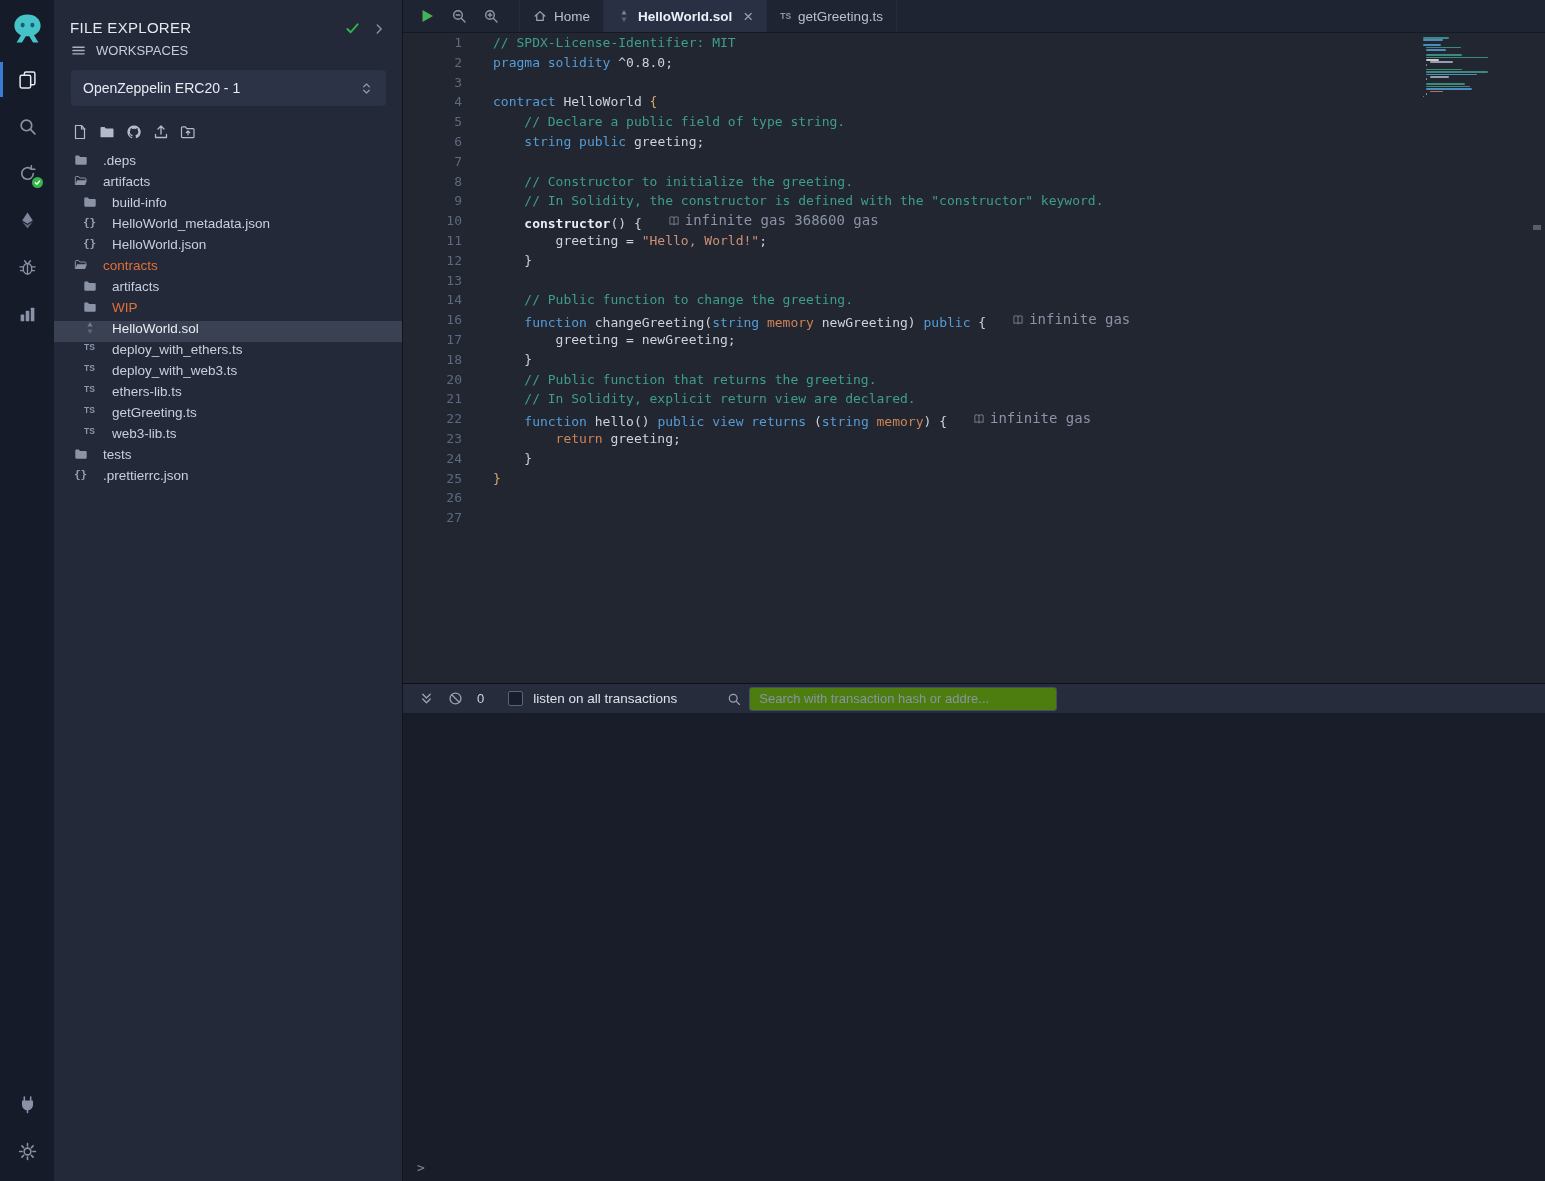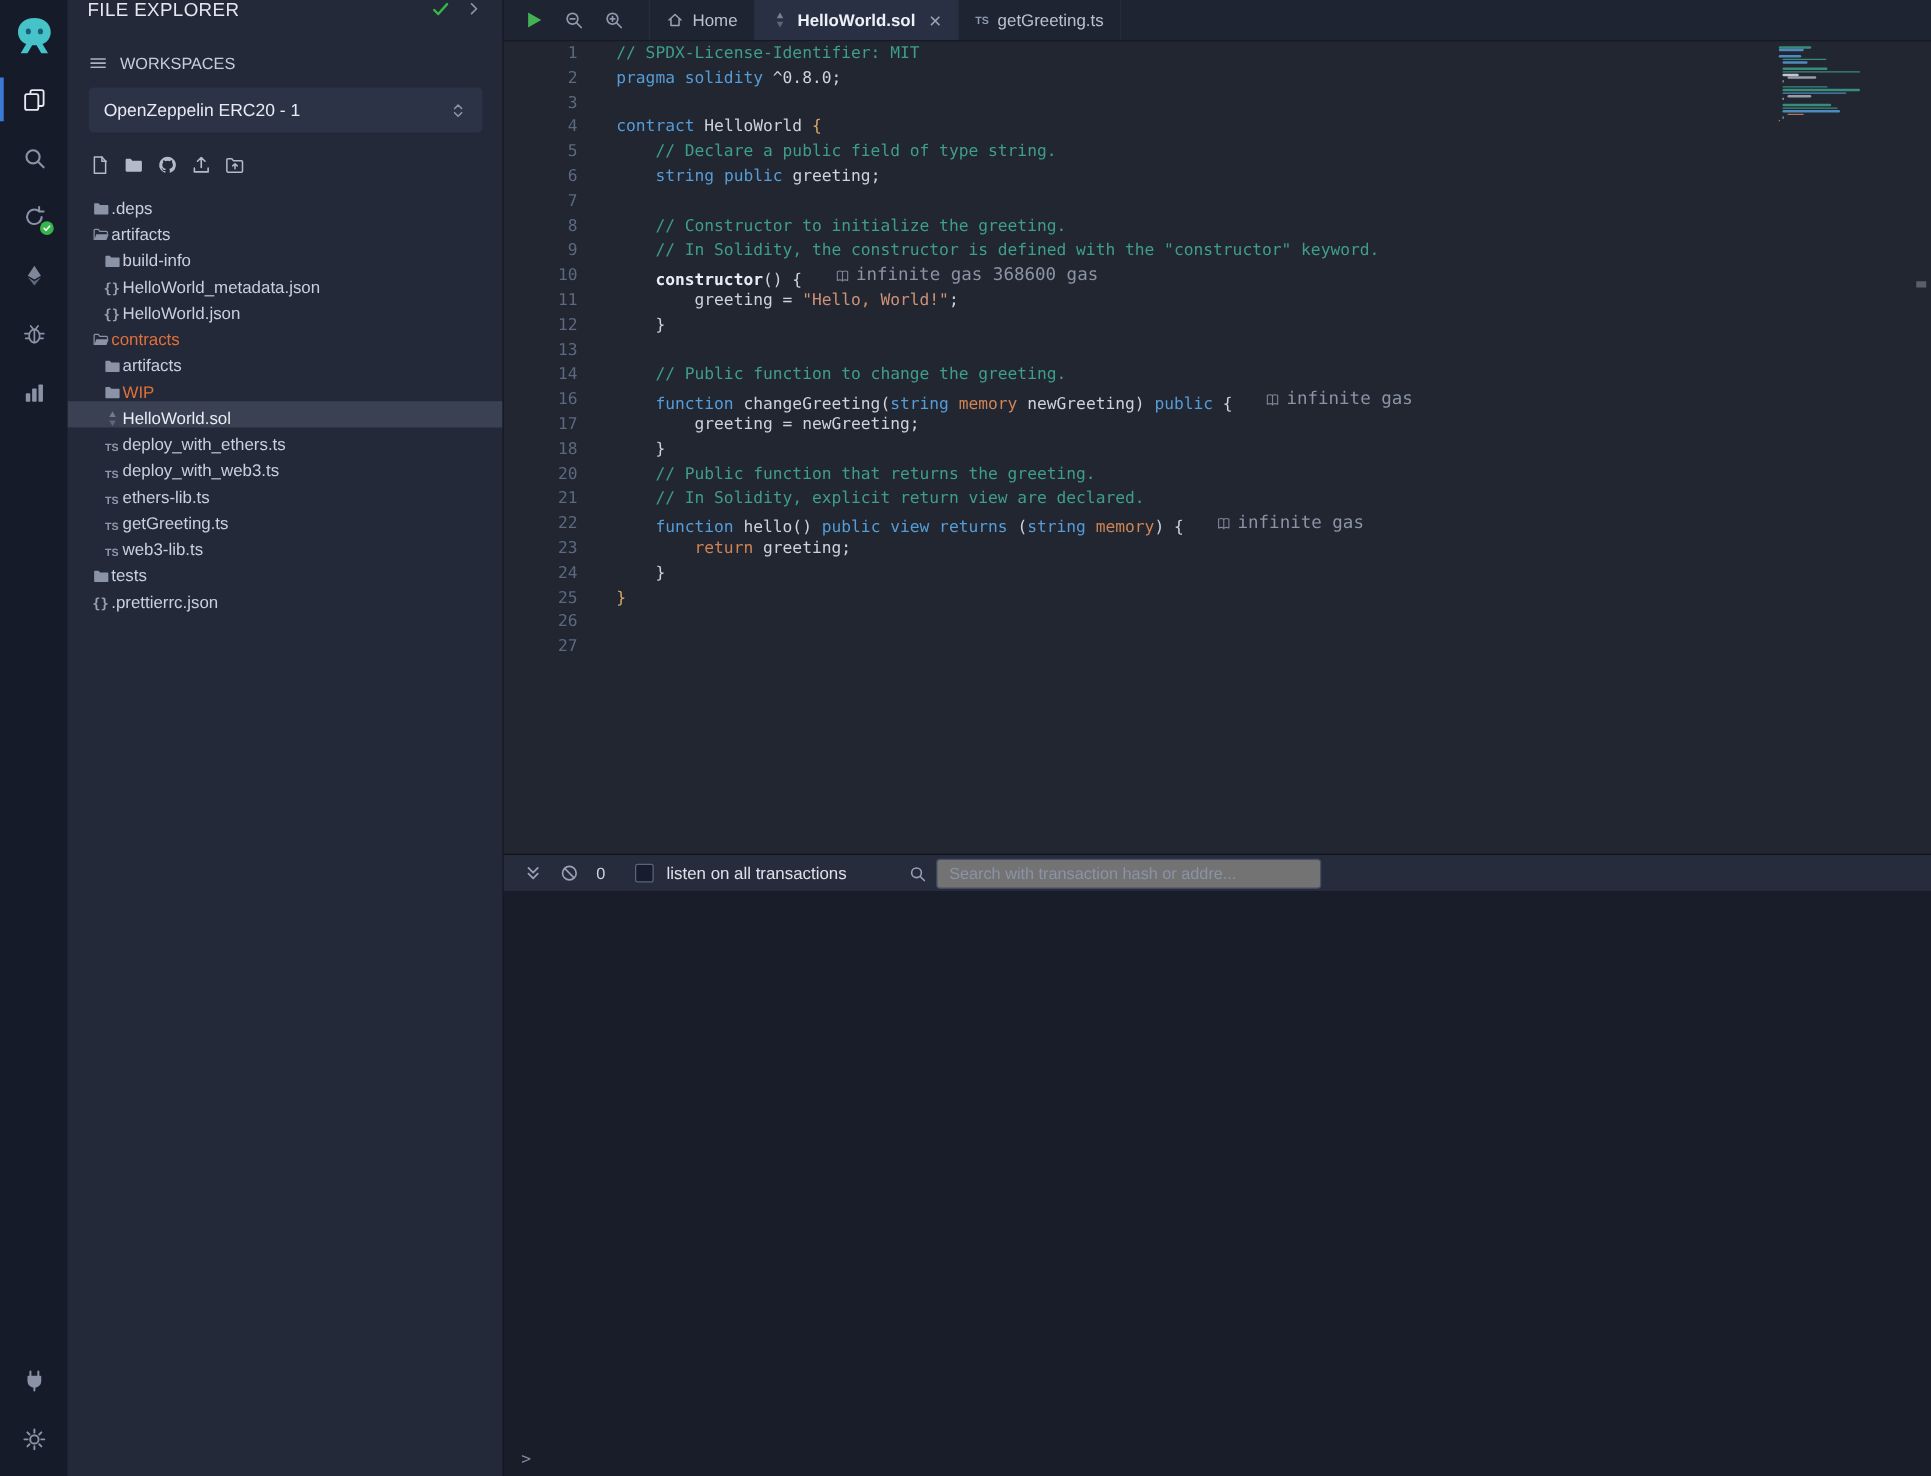--- a/index.html
+++ b/index.html
@@ -15,39 +15,39 @@
   .ab-item{height:47px;display:flex;align-items:center;justify-content:center;position:relative;color:#8a92a6;cursor:pointer}
   .ab-item svg{width:19px;height:19px}
   .ab-item.active{color:#e6eaf2}
   .ab-item.active::before{content:"";position:absolute;left:0;top:6px;bottom:6px;width:3px;background:var(--accent)}
   .ab-badge{position:absolute;right:11px;bottom:9px;width:11px;height:11px;border-radius:50%;background:var(--success);display:flex;align-items:center;justify-content:center}
   .ab-badge svg{width:7px;height:7px}
   .ab-bottom{margin-top:auto;padding-bottom:6px}
 
   
   .panel{width:349px;flex:none;background:#232938;display:flex;flex-direction:column;border-right:1px solid #10141f}
-  .fe-head{height:36px;display:flex;align-items:flex-start;padding:0 16px}
+  .fe-head{height:36px;display:flex;align-items:flex-end;padding:0 16px}
   .fe-title{font-size:15px;color:#e4e8f0;letter-spacing:.3px;flex:1}
   .fe-head .ic{margin-left:12px;cursor:pointer}
   .fe-check{color:var(--success)}
   .fe-check svg{width:15px;height:15px}
   .fe-chev{color:#8a92a5}
   .fe-chev svg{width:14px;height:14px}
   .ws-row{height:28px;display:flex;align-items:center;padding:0 17px;gap:10px;color:#c6ccd8;font-size:13px}
   .ws-row .ic{color:#aab1c2}
   .ws-row svg{width:15px;height:15px}
   .ws-select{margin:6px 16px 0 17px;height:36px;background:#2d3347;border-radius:4px;display:flex;align-items:center;padding:0 12px;cursor:pointer}
   .ws-select .ws-val{flex:1;font-size:14px;color:#e8ebf2}
   .ws-select .ic{color:#8d95a8}
   .ws-select svg{width:15px;height:15px}
   .fe-ops{margin:16px 0 0 18px;display:flex;gap:11px;height:20px;align-items:center}
   .fe-ops .op{color:#b4bac8;cursor:pointer}
   .fe-ops svg{width:16px;height:16px}
   .tree{margin-top:11px;flex:1;overflow:hidden}
-  .tree-row{height:21px;display:flex;align-items:flex-end;gap:0;cursor:pointer;font-size:13.5px;color:#c9cfdc}
+  .tree-row{height:21px;display:flex;align-items:flex-start;gap:14px;cursor:pointer;font-size:13.5px;color:#c9cfdc}
   .tree-row.selected{background:#3a4153;color:#e9ecf3}
   .tree-row.modified .tree-label{color:var(--modified)}
   .tree-icon{width:17px;display:flex;align-items:center;justify-content:center;color:#8b94a6;flex:none}
   .tree-icon svg{width:14px;height:14px}
   .fi-json{font-family:"DejaVu Sans Mono",monospace;font-size:11px;font-weight:bold;color:#98a0b2}
   .fi-ts{font-size:8.5px;font-weight:bold;color:#8d97ad}
   .tree-label{white-space:nowrap}
 
   
   .editor{flex:1;display:flex;flex-direction:column;min-width:0}
@@ -87,21 +87,21 @@
   
   .termbar{height:30px;flex:none;background:#262c3c;display:flex;align-items:center;border-top:1px solid #0d1119}
   .tb-ic{display:flex;align-items:center;color:#99a1b4;cursor:pointer;margin-left:14px}
   .tb-ic:first-child{margin-left:16px}
   .tb-ic svg{width:15px;height:15px}
   .tb-count{margin-left:14px;font-size:13px;color:#ced4e2}
   .tb-check{margin-left:24px;width:15px;height:15px;border:1px solid #5a6378;border-radius:2px;background:#171d2c;cursor:pointer}
   .tb-label{margin-left:10px;font-size:13.5px;color:#dde1ea}
   .tb-search{margin-left:50px;cursor:default}
   .tb-search svg{width:14px;height:14px}
-  .tb-input{margin-left:8px;width:308px;height:24px;background:#737373;border:1px solid #454e66;border-radius:3px;color:#cfd5e2;font-size:13px;font-family:"Liberation Sans",sans-serif;padding:0 9px;outline:none}
+  .tb-input{margin-left:8px;width:308px;height:24px;background:#4d7c0f;border:1px solid #454e66;border-radius:3px;color:#cfd5e2;font-size:13px;font-family:"Liberation Sans",sans-serif;padding:0 9px;outline:none}
   .tb-input::placeholder{color:#8b93a7}
   .termbody{flex:1;background:#181d29;position:relative}
   .prompt{position:absolute;left:14px;bottom:6px;font-family:"DejaVu Sans Mono",monospace;font-size:13px;color:#7e89a0}
 </style>
 </head>
 <body>
 
 <div class="app">
 
   <nav class="abar">

